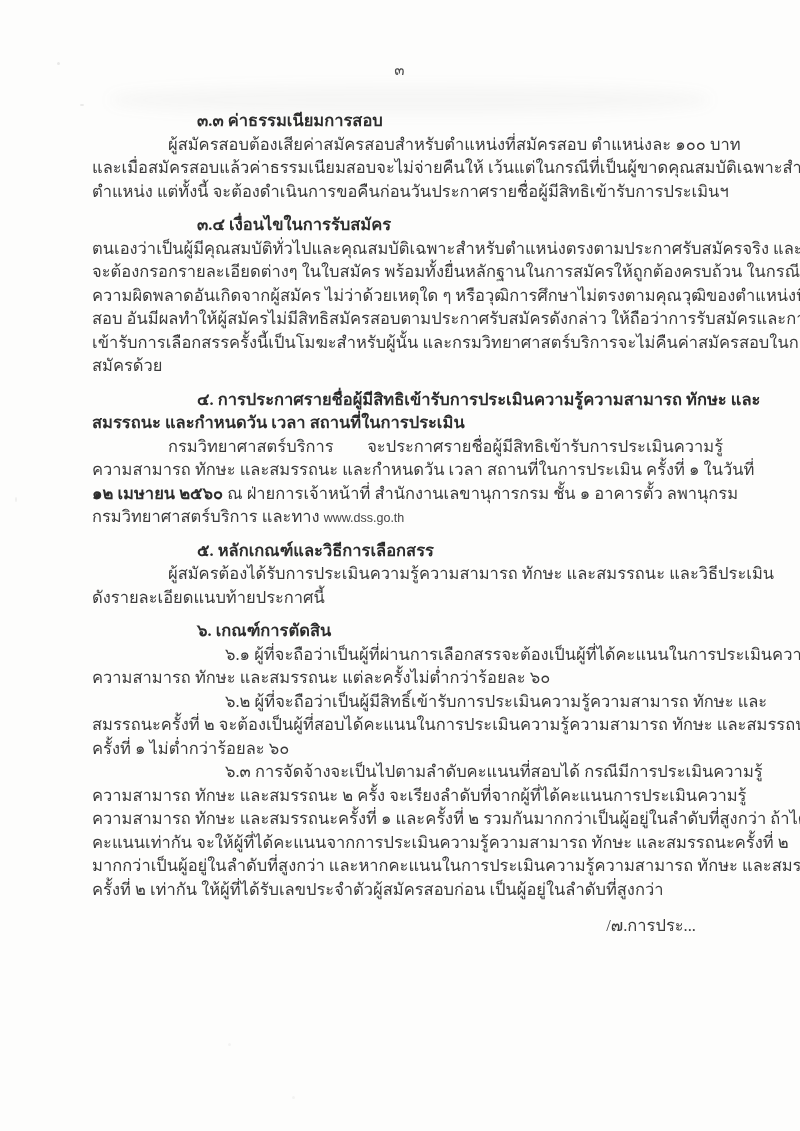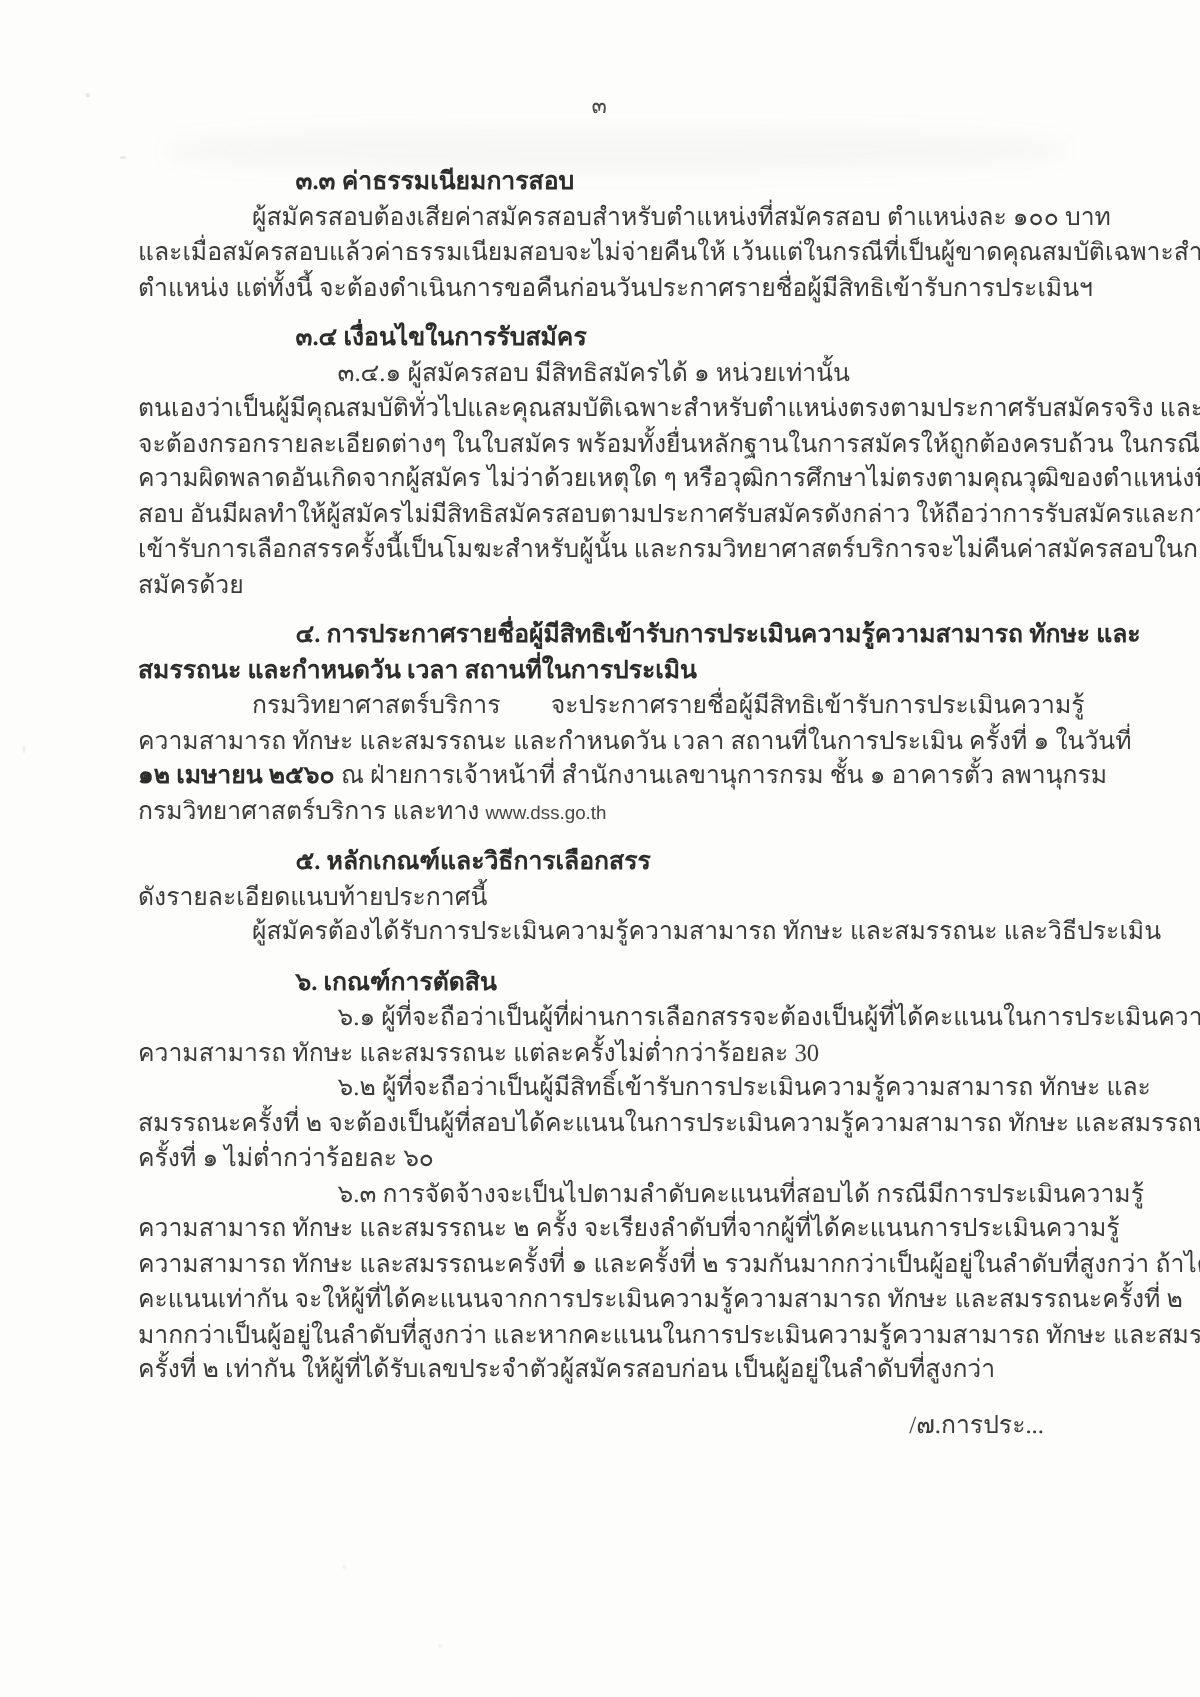--- a/index.html
+++ b/index.html
@@ -69,45 +69,44 @@
   <div class="doc">
 
   <div class="block">
         <div class="line ind-h"><span class="b ">๓.๓ </span><span class="b u ">ค่าธรรมเนียมการสอบ</span></div>
         <div class="line ind-p j"><span class="">ผู้สมัครสอบต้องเสียค่าสมัครสอบสำหรับตำแหน่งที่สมัครสอบ ตำแหน่งละ ๑๐๐ บาท</span></div>
         <div class="line ind-none j"><span class="">และเมื่อสมัครสอบแล้วค่าธรรมเนียมสอบจะไม่จ่ายคืนให้ เว้นแต่ในกรณีที่เป็นผู้ขาดคุณสมบัติเฉพาะสำหรับ</span></div>
         <div class="line ind-none"><span class="">ตำแหน่ง แต่ทั้งนี้ จะต้องดำเนินการขอคืนก่อนวันประกาศรายชื่อผู้มีสิทธิเข้ารับการประเมินฯ</span></div>
       </div>
       <div class="block gap">
         <div class="line ind-h"><span class="b ">๓.๔ </span><span class="b u ">เงื่อนไขในการรับสมัคร</span></div>
-        <div class="line ind-i"><span class="">๓.๔.๑ ผู้สมัครสอบ มีสิทธิสมัครได้ ๑ หน่วยเท่านั้น</span></div>
         <div class="line ind-none j"><span class="">ตนเองว่าเป็นผู้มีคุณสมบัติทั่วไปและคุณสมบัติเฉพาะสำหรับตำแหน่งตรงตามประกาศรับสมัครจริง และ</span></div>
         <div class="line ind-none j"><span class="">จะต้องกรอกรายละเอียดต่างๆ ในใบสมัคร พร้อมทั้งยื่นหลักฐานในการสมัครให้ถูกต้องครบถ้วน ในกรณีที่มี</span></div>
         <div class="line ind-none j"><span class="">ความผิดพลาดอันเกิดจากผู้สมัคร ไม่ว่าด้วยเหตุใด ๆ หรือวุฒิการศึกษาไม่ตรงตามคุณวุฒิของตำแหน่งที่สมัคร</span></div>
         <div class="line ind-none j"><span class="">สอบ อันมีผลทำให้ผู้สมัครไม่มีสิทธิสมัครสอบตามประกาศรับสมัครดังกล่าว ให้ถือว่าการรับสมัครและการได้</span></div>
         <div class="line ind-none j"><span class="">เข้ารับการเลือกสรรครั้งนี้เป็นโมฆะสำหรับผู้นั้น และกรมวิทยาศาสตร์บริการจะไม่คืนค่าสมัครสอบในการ</span></div>
         <div class="line ind-none"><span class="">สมัครด้วย</span></div>
       </div>
       <div class="block gap">
         <div class="line ind-h j"><span class="b ">๔. การประกาศรายชื่อผู้มีสิทธิเข้ารับการประเมินความรู้ความสามารถ ทักษะ และ</span></div>
         <div class="line ind-none"><span class="b ">สมรรถนะ และกำหนดวัน เวลา สถานที่ในการประเมิน</span></div>
         <div class="line ind-p j"><span class="">กรมวิทยาศาสตร์บริการ จะประกาศรายชื่อผู้มีสิทธิเข้ารับการประเมินความรู้</span></div>
         <div class="line ind-none j"><span class="">ความสามารถ ทักษะ และสมรรถนะ และกำหนดวัน เวลา สถานที่ในการประเมิน ครั้งที่ ๑ ในวันที่</span></div>
         <div class="line ind-none j"><span class="b ">๑๒ เมษายน ๒๕๖๐</span><span class=""> ณ ฝ่ายการเจ้าหน้าที่ สำนักงานเลขานุการกรม ชั้น ๑ อาคารตั้ว ลพานุกรม</span></div>
         <div class="line ind-none"><span class="">กรมวิทยาศาสตร์บริการ และทาง </span><span class="u sm ">www.dss.go.th</span></div>
       </div>
       <div class="block gap">
         <div class="line ind-h"><span class="b ">๕. หลักเกณฑ์และวิธีการเลือกสรร</span></div>
+        <div class="line ind-p j"><span class="">ผู้สมัครต้องได้รับการประเมินความรู้ความสามารถ ทักษะ และสมรรถนะ และวิธีประเมิน</span></div>
         <div class="line ind-none"><span class="">ดังรายละเอียดแนบท้ายประกาศนี้</span></div>
-        <div class="line ind-p j"><span class="">ผู้สมัครต้องได้รับการประเมินความรู้ความสามารถ ทักษะ และสมรรถนะ และวิธีประเมิน</span></div>
       </div>
       <div class="block gap">
         <div class="line ind-h"><span class="b ">๖. เกณฑ์การตัดสิน</span></div>
         <div class="line ind-i j"><span class="">๖.๑ ผู้ที่จะถือว่าเป็นผู้ที่ผ่านการเลือกสรรจะต้องเป็นผู้ที่ได้คะแนนในการประเมินความรู้</span></div>
-        <div class="line ind-none"><span class="">ความสามารถ ทักษะ และสมรรถนะ แต่ละครั้งไม่ต่ำกว่าร้อยละ 30</span></div>
+        <div class="line ind-none"><span class="">ความสามารถ ทักษะ และสมรรถนะ แต่ละครั้งไม่ต่ำกว่าร้อยละ ๖๐</span></div>
         <div class="line ind-i j"><span class="">๖.๒ ผู้ที่จะถือว่าเป็นผู้มีสิทธิ์เข้ารับการประเมินความรู้ความสามารถ ทักษะ และ</span></div>
         <div class="line ind-none j"><span class="">สมรรถนะครั้งที่ ๒ จะต้องเป็นผู้ที่สอบได้คะแนนในการประเมินความรู้ความสามารถ ทักษะ และสมรรถนะ</span></div>
         <div class="line ind-none"><span class="">ครั้งที่ ๑ ไม่ต่ำกว่าร้อยละ ๖๐</span></div>
         <div class="line ind-i j"><span class="">๖.๓ การจัดจ้างจะเป็นไปตามลำดับคะแนนที่สอบได้ กรณีมีการประเมินความรู้</span></div>
         <div class="line ind-none j"><span class="">ความสามารถ ทักษะ และสมรรถนะ ๒ ครั้ง จะเรียงลำดับที่จากผู้ที่ได้คะแนนการประเมินความรู้</span></div>
         <div class="line ind-none j"><span class="">ความสามารถ ทักษะ และสมรรถนะครั้งที่ ๑ และครั้งที่ ๒ รวมกันมากกว่าเป็นผู้อยู่ในลำดับที่สูงกว่า ถ้าได้</span></div>
         <div class="line ind-none j"><span class="">คะแนนเท่ากัน จะให้ผู้ที่ได้คะแนนจากการประเมินความรู้ความสามารถ ทักษะ และสมรรถนะครั้งที่ ๒</span></div>
         <div class="line ind-none j"><span class="">มากกว่าเป็นผู้อยู่ในลำดับที่สูงกว่า และหากคะแนนในการประเมินความรู้ความสามารถ ทักษะ และสมรรถนะ</span></div>
         <div class="line ind-none"><span class="">ครั้งที่ ๒ เท่ากัน ให้ผู้ที่ได้รับเลขประจำตัวผู้สมัครสอบก่อน เป็นผู้อยู่ในลำดับที่สูงกว่า</span></div>
       </div>

